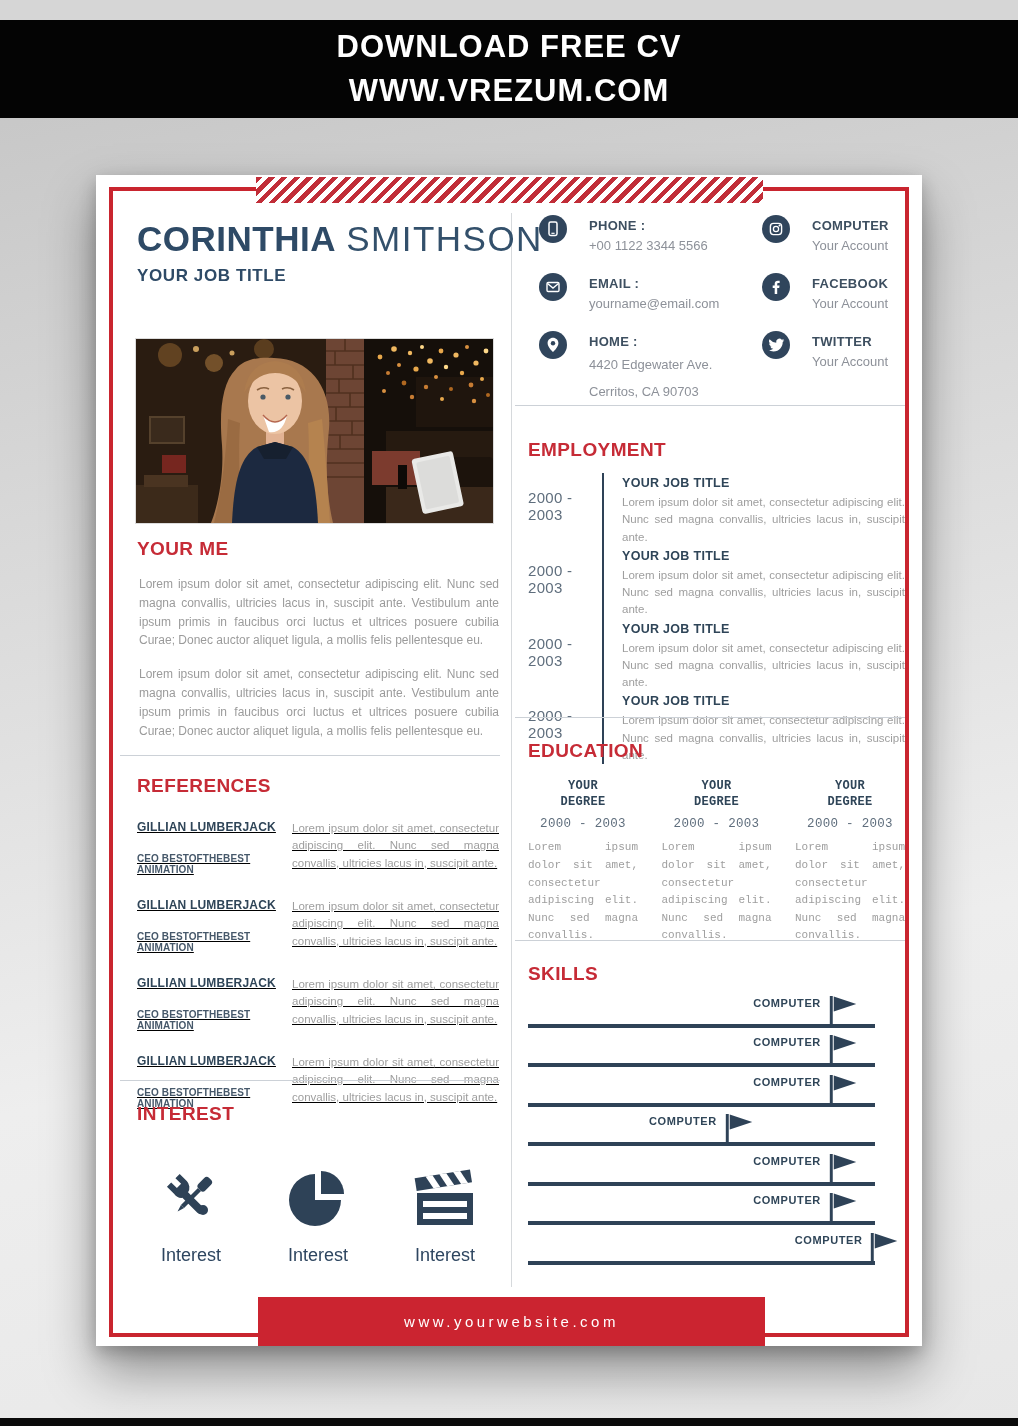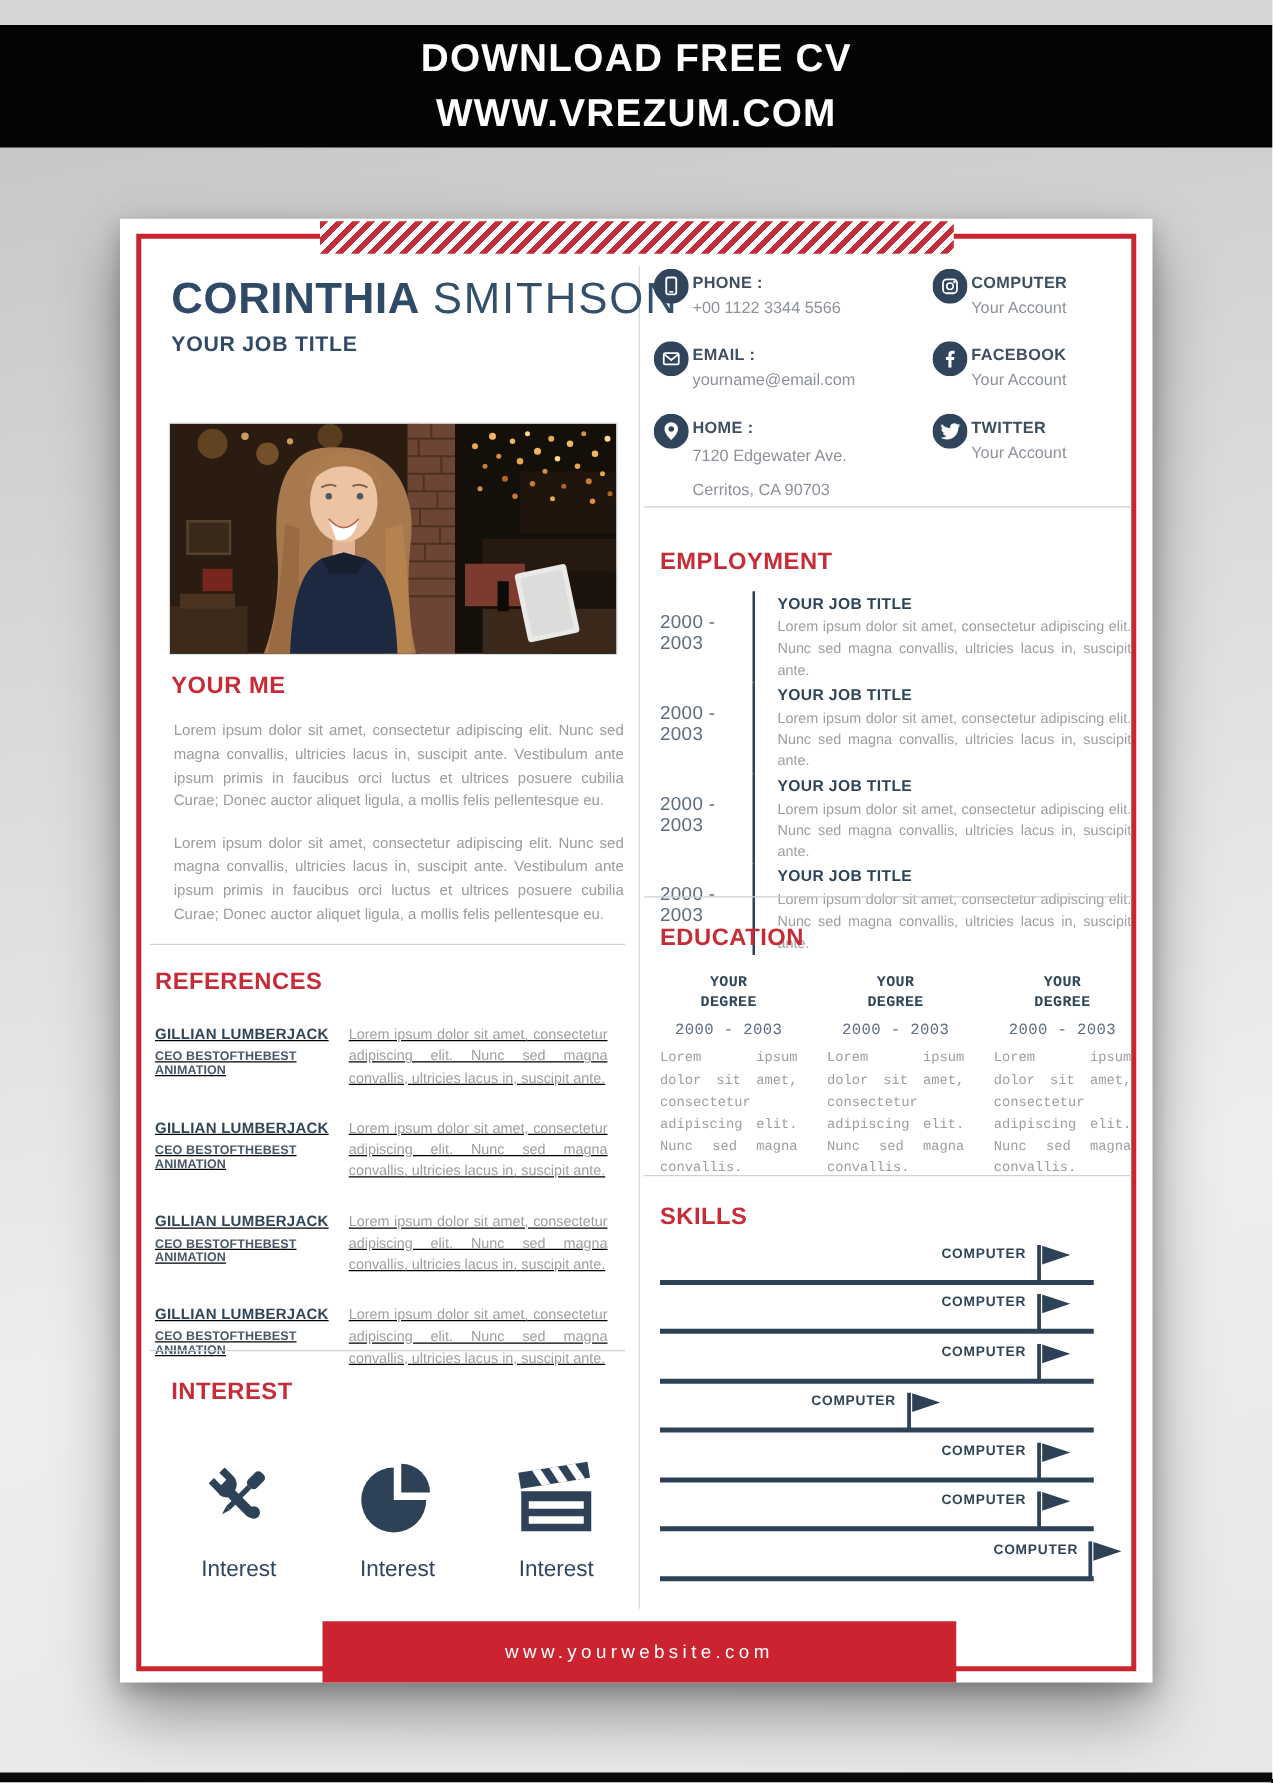--- a/index.html
+++ b/index.html
@@ -26,43 +26,43 @@
   
   .name-block{position:absolute;left:41px;top:44px;}
   .name{font-size:35px;color:#2e4a66;letter-spacing:.5px;white-space:nowrap;}
   .name .first{font-weight:bold;}
   .name .last{font-weight:normal;letter-spacing:1.5px;color:#33506b;}
   .job-title{margin-top:7px;font-size:17px;font-weight:bold;color:#2e4a66;letter-spacing:.6px;}
 
   
   .contact-block{position:absolute;left:427px;top:40px;width:215px;}
   .social-block{position:absolute;left:650px;top:40px;width:165px;}
-  .c-item{display:flex;gap:3px;margin-bottom:19px;}
+  .c-item{display:flex;gap:22px;margin-bottom:19px;padding-left:16px;}
   .c-icon{flex:0 0 28px;width:28px;height:28px;}
   .c-label{font-size:13px;font-weight:bold;color:#3d4f60;letter-spacing:.3px;line-height:17px;padding-top:2px;}
   .c-line{font-size:13px;color:#8d9199;line-height:17px;margin-top:3px;}
   .c-line.addr{line-height:24px;}
 
   
   .photo{position:absolute;left:39px;top:163px;width:357px;height:184px;border:1px solid #dcdcdc;box-sizing:content-box;}
   .photo svg{display:block;}
 
   
   .sec-h{font-size:19px;font-weight:bold;color:#c62b36;letter-spacing:.4px;}
 
   
   .about{position:absolute;left:41px;top:363px;width:362px;}
   .about p{margin:15px 0 0 2px;font-size:12px;line-height:1.57;color:#9b9b9b;text-align:justify;}
 
   
-  .references{position:absolute;left:28px;top:600px;width:362px;}
+  .references{position:absolute;left:41px;top:600px;width:362px;}
   .ref-item{display:flex;margin-top:23px;text-decoration:underline;}
   .ref-left{flex:0 0 155px;}
   .ref-name{font-size:12px;font-weight:bold;color:#2f4558;letter-spacing:.2px;}
-  .ref-role{font-size:10px;font-weight:bold;color:#46586a;margin-top:6px;letter-spacing:.1px;}
+  .ref-role{font-size:10px;font-weight:bold;color:#46586a;margin-top:19px;letter-spacing:.1px;}
   .ref-text{flex:1;font-size:11.5px;line-height:1.5;color:#9e9e9e;text-align:justify;}
 
   
   .interest{position:absolute;left:41px;top:928px;width:362px;}
   .int-row{display:flex;justify-content:space-between;padding:0 8px;margin-top:38px;}
   .int-item{width:92px;text-align:center;}
   .int-item svg{display:block;margin:0 auto;}
   .int-label{margin-top:12px;font-size:18px;color:#2e4660;}
 
   
@@ -144,21 +144,21 @@
         </div>
       </div>
       <div class="c-item">
         <svg class="c-icon" viewBox="0 0 28 28">
           <circle cx="14" cy="14" r="14" fill="#30455c"></circle>
           <path d="M14 6.8c-3 0-5.4 2.4-5.4 5.4 0 4 5.4 8.8 5.4 8.8s5.4-4.8 5.4-8.8c0-3-2.4-5.4-5.4-5.4z" fill="#fff"></path>
           <circle cx="14" cy="12.2" r="2.2" fill="#30455c"></circle>
         </svg>
         <div>
           <div class="c-label">HOME :</div>
-          <div class="c-line addr">7120 Edgewater Ave.</div>
+          <div class="c-line addr">4420 Edgewater Ave.</div>
           <div class="c-line addr">Cerritos, CA 90703</div>
         </div>
       </div>
     </div>
 
     <div class="social-block">
       <div class="c-item">
         <svg class="c-icon" viewBox="0 0 28 28">
           <circle cx="14" cy="14" r="14" fill="#30455c"></circle>
           <rect x="8.4" y="8.4" width="11.2" height="11.2" rx="3" fill="none" stroke="#fff" stroke-width="1.4"></rect>

